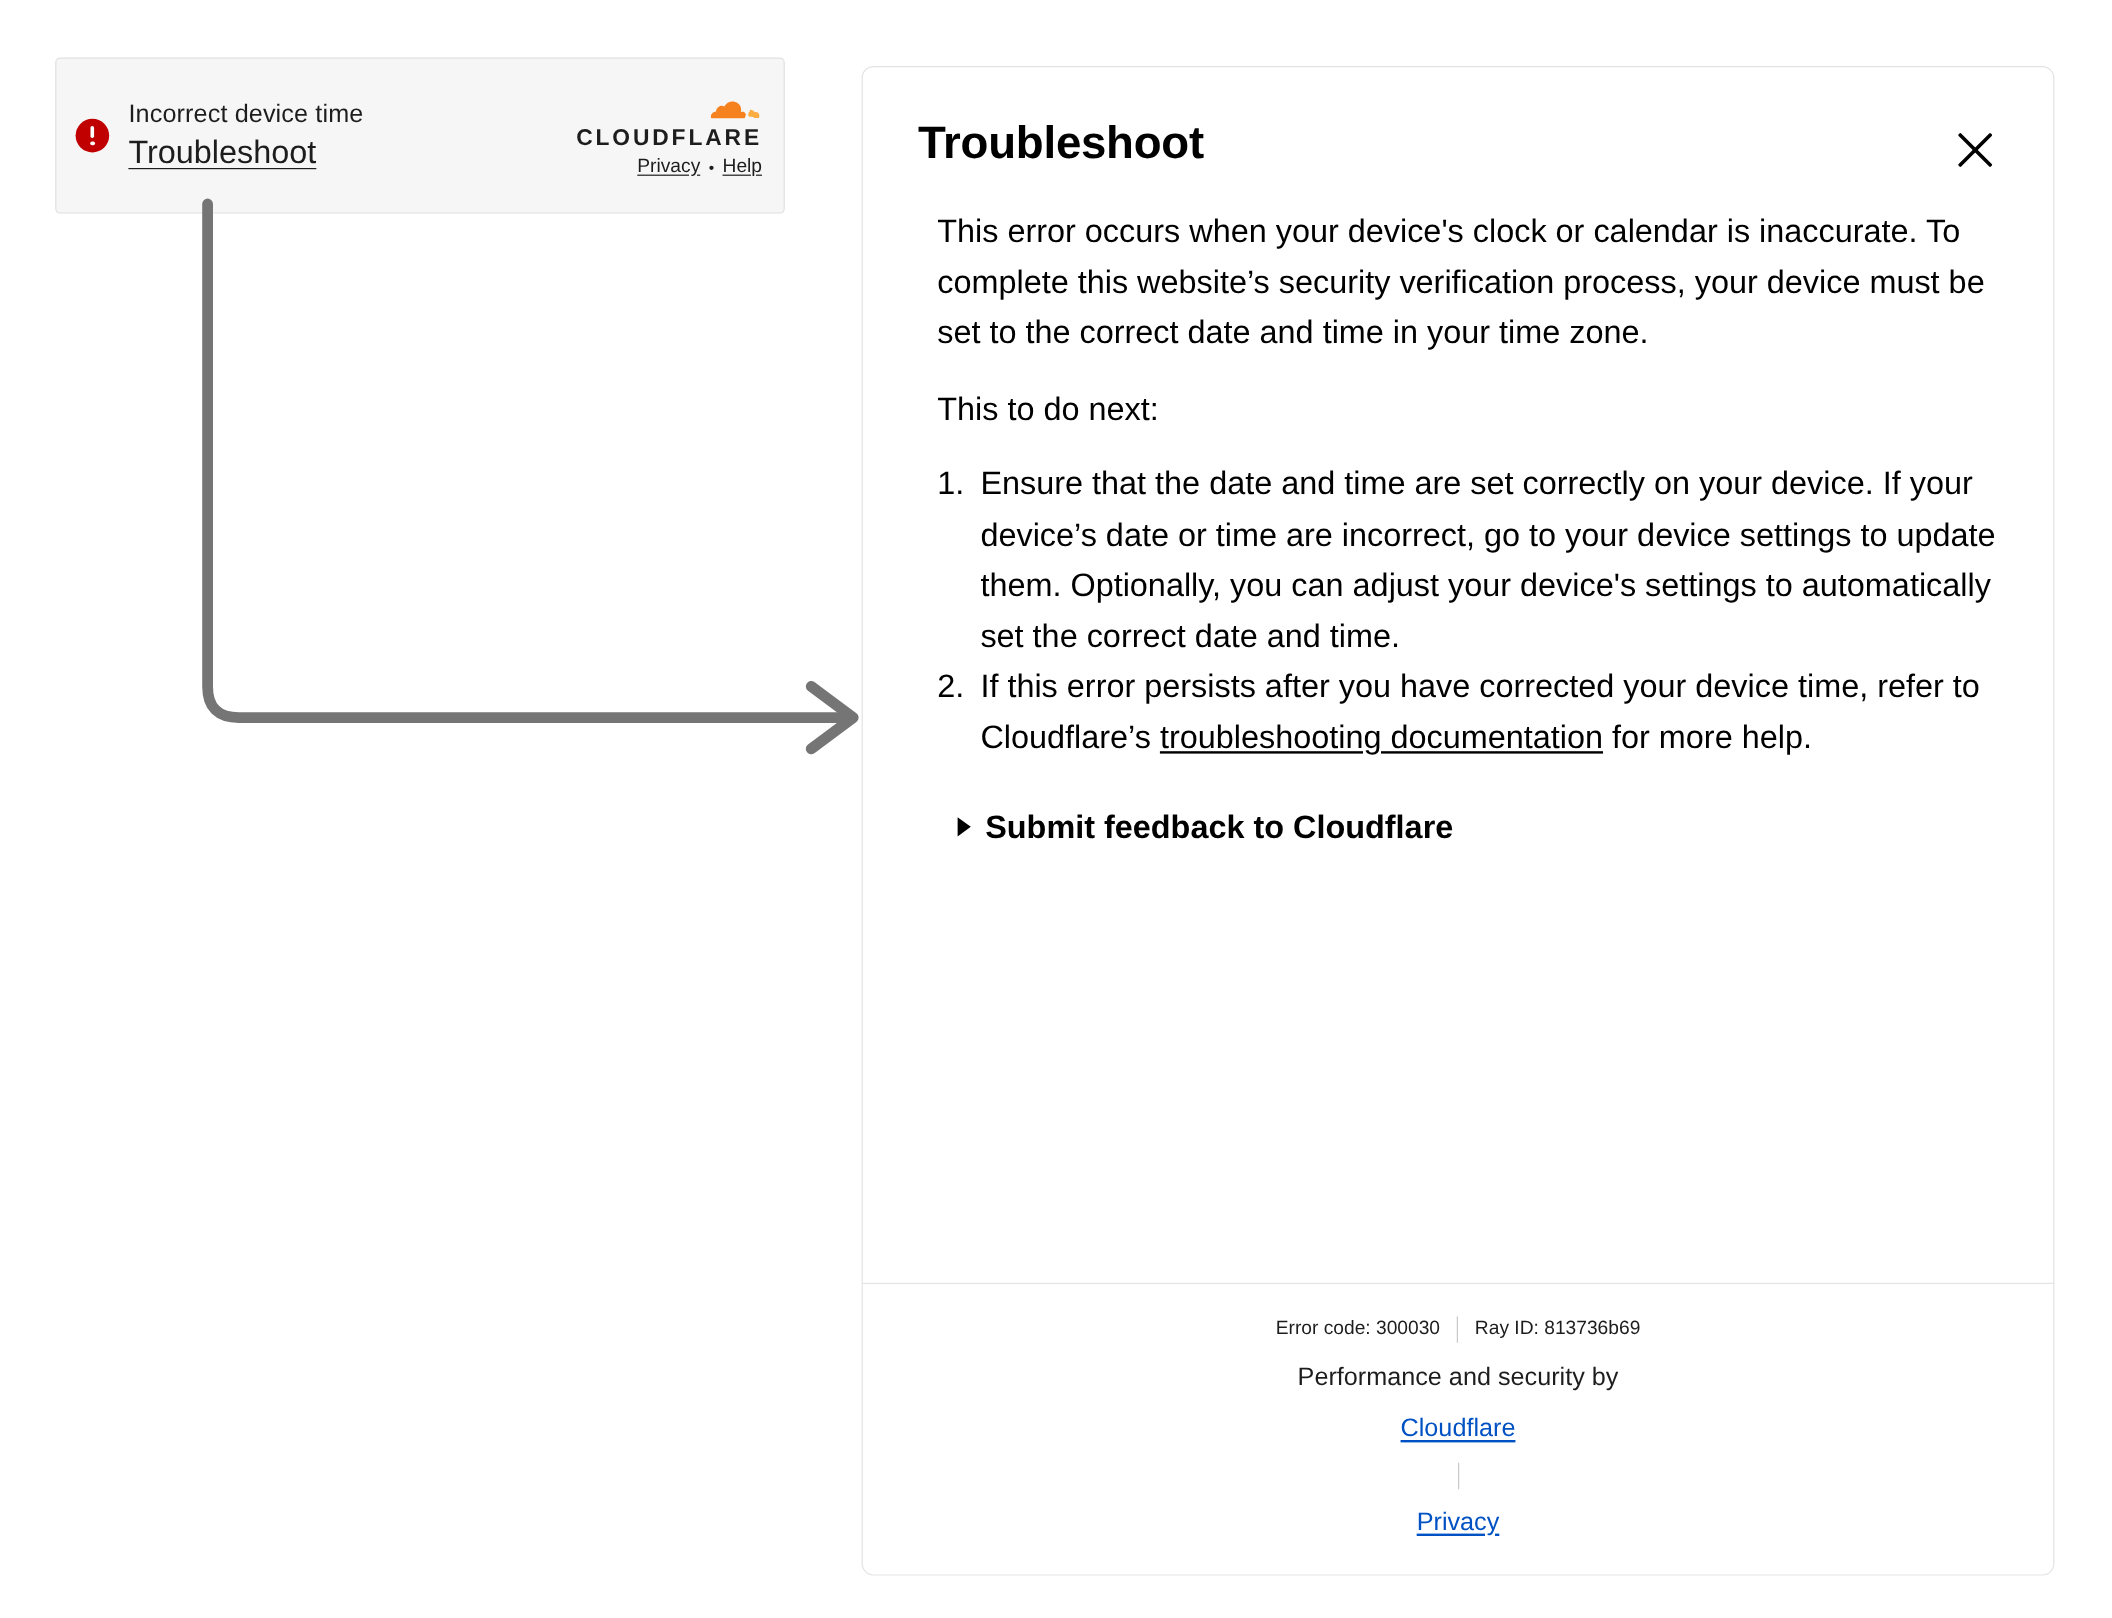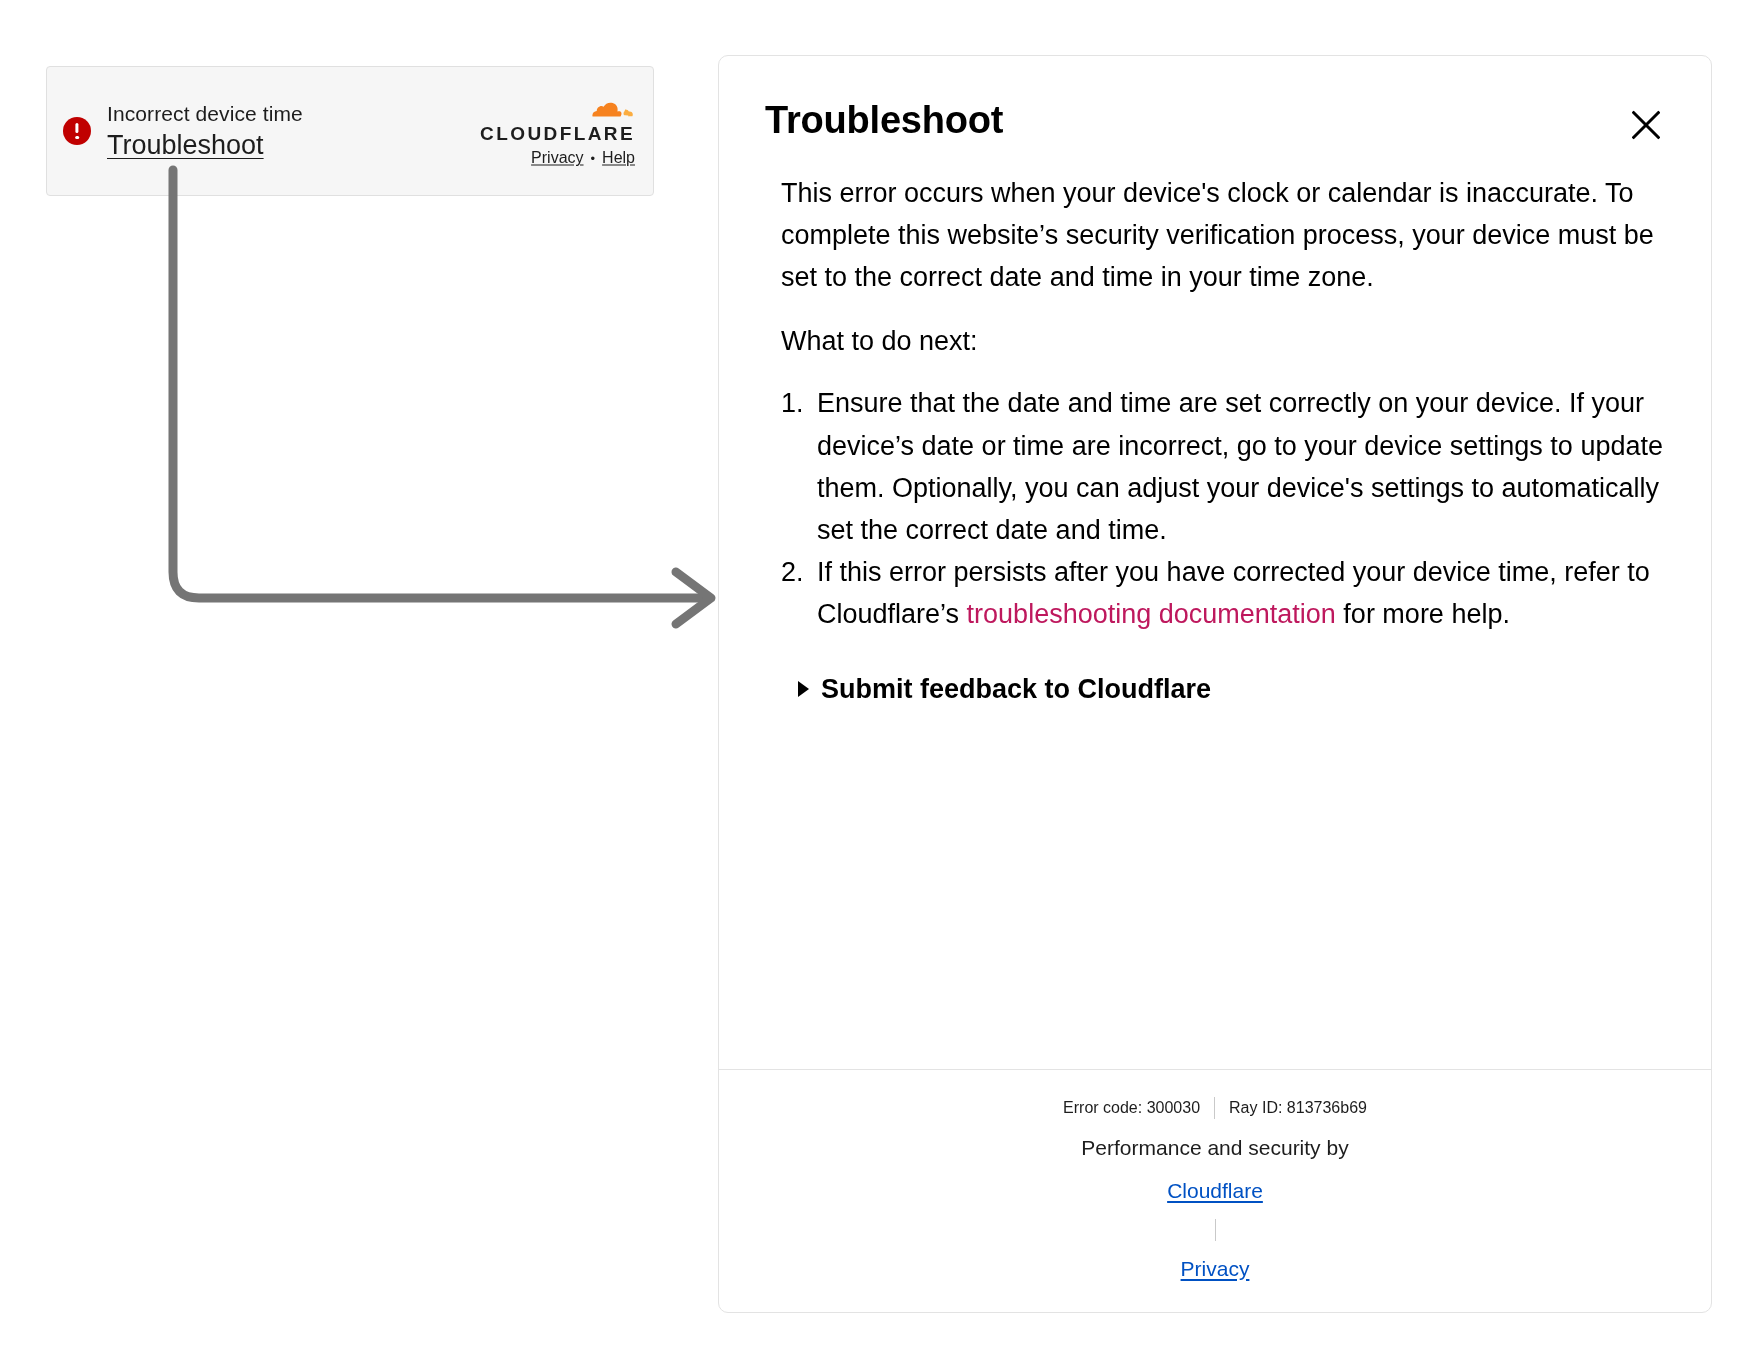--- a/index.html
+++ b/index.html
@@ -19,21 +19,20 @@
   }
 
   
   .cf-widget {
     position: absolute;
     left: 46px; top: 48px;
     width: 608px; height: 130px;
     background: #f6f6f6;
     border: 1px solid #e0e0e0;
     border-radius: 4px;
-    margin-top: 18px;
   }
   .cf-widget-inner {
     position: relative;
     width: 100%; height: 100%;
     display: flex;
     align-items: center;
     padding: 0 18px 0 16px;
   }
   .cf-left {
     display: flex;
@@ -186,21 +185,22 @@
   ol.steps {
     margin: 0 0 22px 0;
     padding-left: 46px;
     font-size: 27px;
     line-height: 1.56;
     color: #000000;
   }
   ol.steps li { margin-bottom: 0; padding-left: 6px; }
   ol.steps li:last-child { margin-bottom: 0; }
   a.inline-link {
-    color: #be185d;
+    color: #000000;
+    text-decoration: underline;
     text-underline-offset: 3px;
     cursor: pointer;
   }
   .feedback {
     margin-top: 38px;
     display: flex;
     align-items: center;
     gap: 12px;
     cursor: pointer;
     width: max-content;
@@ -301,21 +301,21 @@
 
     <div class="panel-body">
 
       <div class="panel-head">
         <h1 class="panel-title">Troubleshoot</h1>
         <button class="close-btn"></button>
       </div>
 
       <p class="para">This error occurs when your device's clock or calendar is inaccurate. To complete this website’s security verification process, your device must be set to the correct date and time in your time zone.</p>
 
-      <p class="para tight">What to do next:</p>
+      <p class="para tight">This to do next:</p>
 
       <ol class="steps">
         <li>
           <span>Ensure that the date and time are set correctly on your device. If your device’s date or time are incorrect, go to your device settings to update them. Optionally, you can adjust your device's settings to automatically set the correct date and time.</span>
         </li>
         <li>
           <span>If this error persists after you have corrected your device time, refer to Cloudflare’s </span><a class="inline-link">troubleshooting documentation</a><span> for more help.</span>
         </li>
       </ol>
 

